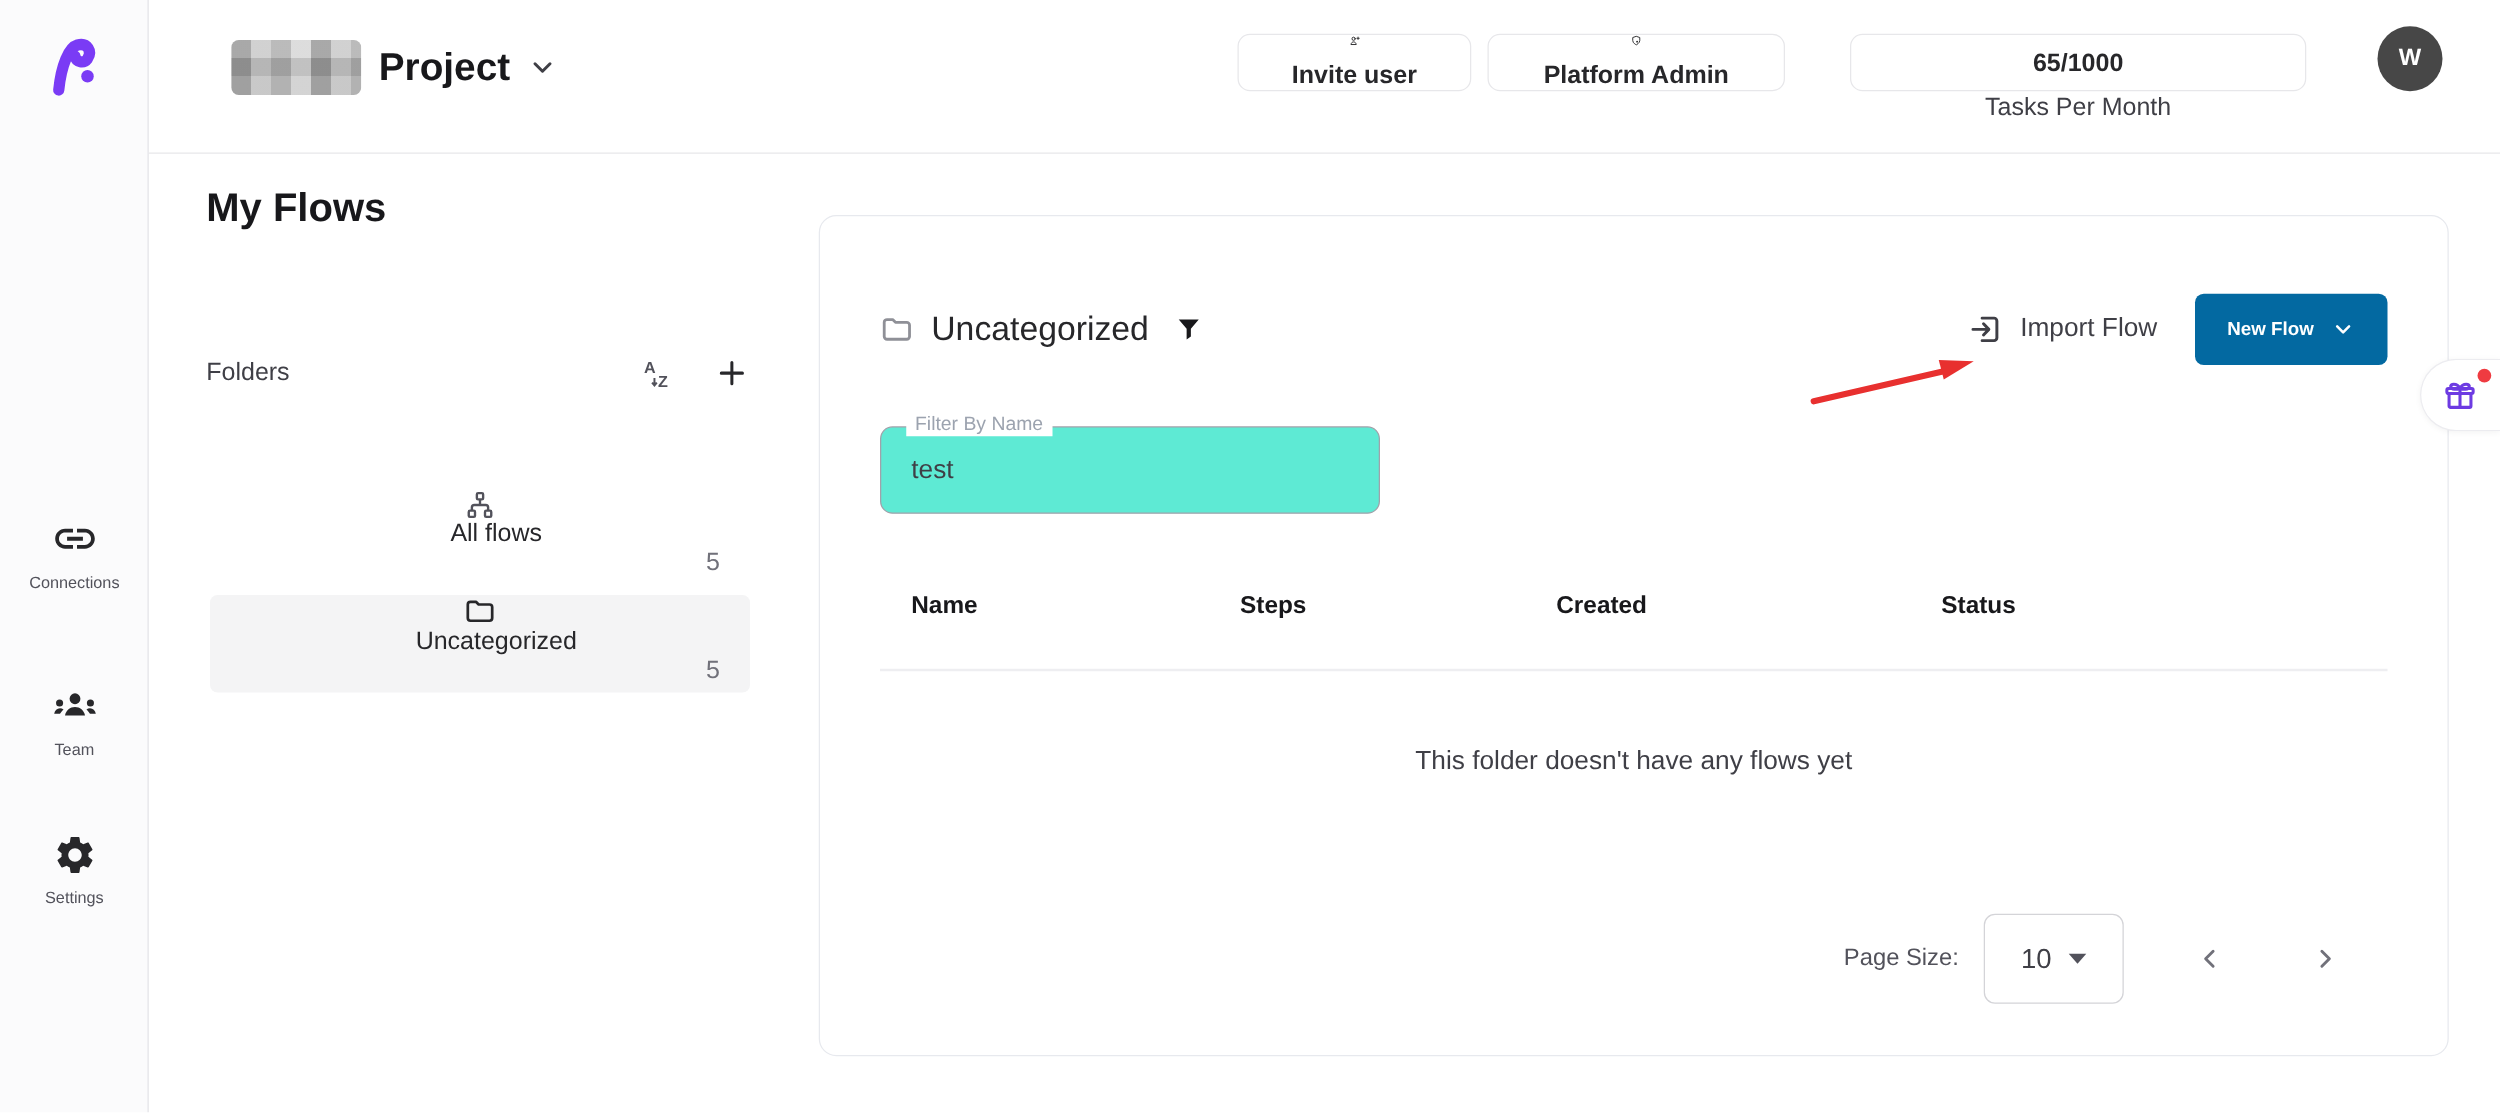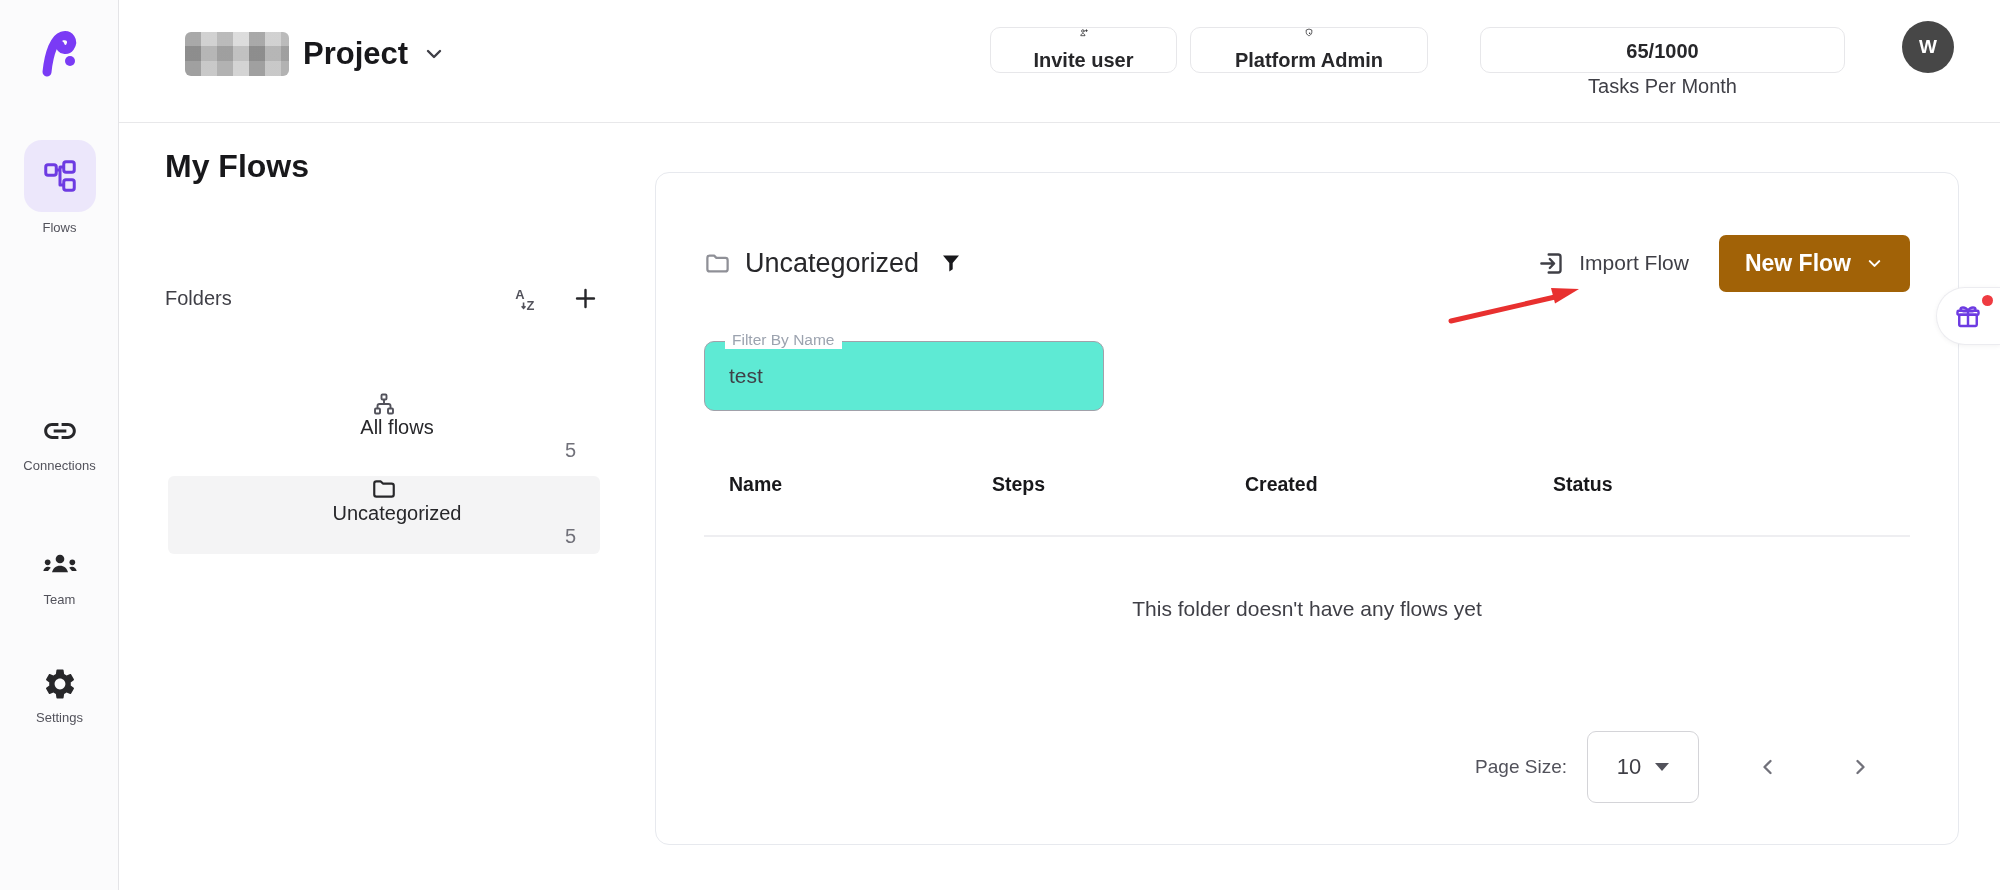--- a/index.html
+++ b/index.html
@@ -75,21 +75,21 @@
     position:absolute; left:655px; top:172px; width:1304px; height:673px;
     background:#fff; border:1px solid #e7e9ee; border-radius:14px;
   }
   .card-head { position:absolute; left:48px; right:48px; top:60px; height:60px; display:flex; align-items:center; }
   .card-folder-title { font-size:27px; font-weight:500; color:#27272a; margin:0 20px 0 14px; }
   .head-right { margin-left:auto; display:flex; align-items:center; }
   .import-group { display:flex; align-items:center; gap:14px; cursor:pointer; }
   .import-label { font-size:21px; font-weight:500; color:#3f3f46; }
   .btn-primary {
     margin-left:30px; height:57px; padding:0 26px; border:none; border-radius:7px;
-    background:#a16207; color:#fff; font-family:inherit; font-size:23px; font-weight:700;
+    background:#0369a1; color:#fff; font-family:inherit; font-size:15px; font-weight:700;
     display:flex; align-items:center; gap:14px; cursor:pointer;
   }
   .annotation-arrow { position:absolute; left:785px; top:106px; z-index:9; pointer-events:none; }
 
   .filter-field {
     position:absolute; left:48px; top:168px; width:400px; height:70px;
     border:1.5px solid #a1a1aa; border-radius:10px; background:#5eead4;
   }
   .filter-label {
     position:absolute; left:20px; top:-11px; background:#fff; padding:0 7px;
@@ -131,31 +131,20 @@
 <body>
 
 <aside class="sidebar">
   <div class="logo">
     <svg viewBox="0 0 44 52" width="44" height="52">
       <path d="M10 44 C12 24 18 10 25 8 C33 6 37 13 33 19 C30 23 24 22 23 17" fill="none" stroke="#7a3bf5" stroke-width="9" stroke-linecap="round"></path>
       <circle cx="33" cy="33" r="5" fill="#7a3bf5"></circle>
     </svg>
   </div>
 
-  <div class="nav-item" style="top:140px;">
-    <div class="icon-tile active">
-      <svg viewBox="0 0 24 24" width="36" height="36" fill="none" stroke="#6d3be2" stroke-width="2" stroke-linejoin="round">
-        <rect x="2.5" y="4.5" width="7" height="7" rx="1.5"></rect>
-        <rect x="14.5" y="2.5" width="7" height="7" rx="1.5"></rect>
-        <rect x="14.5" y="14.5" width="7" height="7" rx="1.5"></rect>
-        <path d="M9.5 8 L12 8 L12 6 L14.5 6 M12 8 L12 18 L14.5 18"></path>
-      </svg>
-    </div>
-    <span class="nav-label">Flows</span>
-  </div>
 
 
   <div class="nav-item" style="top:412px;">
     <svg viewBox="0 0 24 24" width="38" height="38" fill="#27272a">
       <path d="M3.9 12c0-1.71 1.39-3.1 3.1-3.1h4V7H7c-2.76 0-5 2.24-5 5s2.24 5 5 5h4v-1.9H7c-1.71 0-3.1-1.39-3.1-3.1zM8 13h8v-2H8v2zm9-6h-4v1.9h4c1.71 0 3.1 1.39 3.1 3.1s-1.39 3.1-3.1 3.1h-4V17h4c2.76 0 5-2.24 5-5s-2.24-5-5-5z"></path>
     </svg>
     <span class="nav-label">Connections</span>
   </div>
 
   <div class="nav-item" style="top:544px;">

